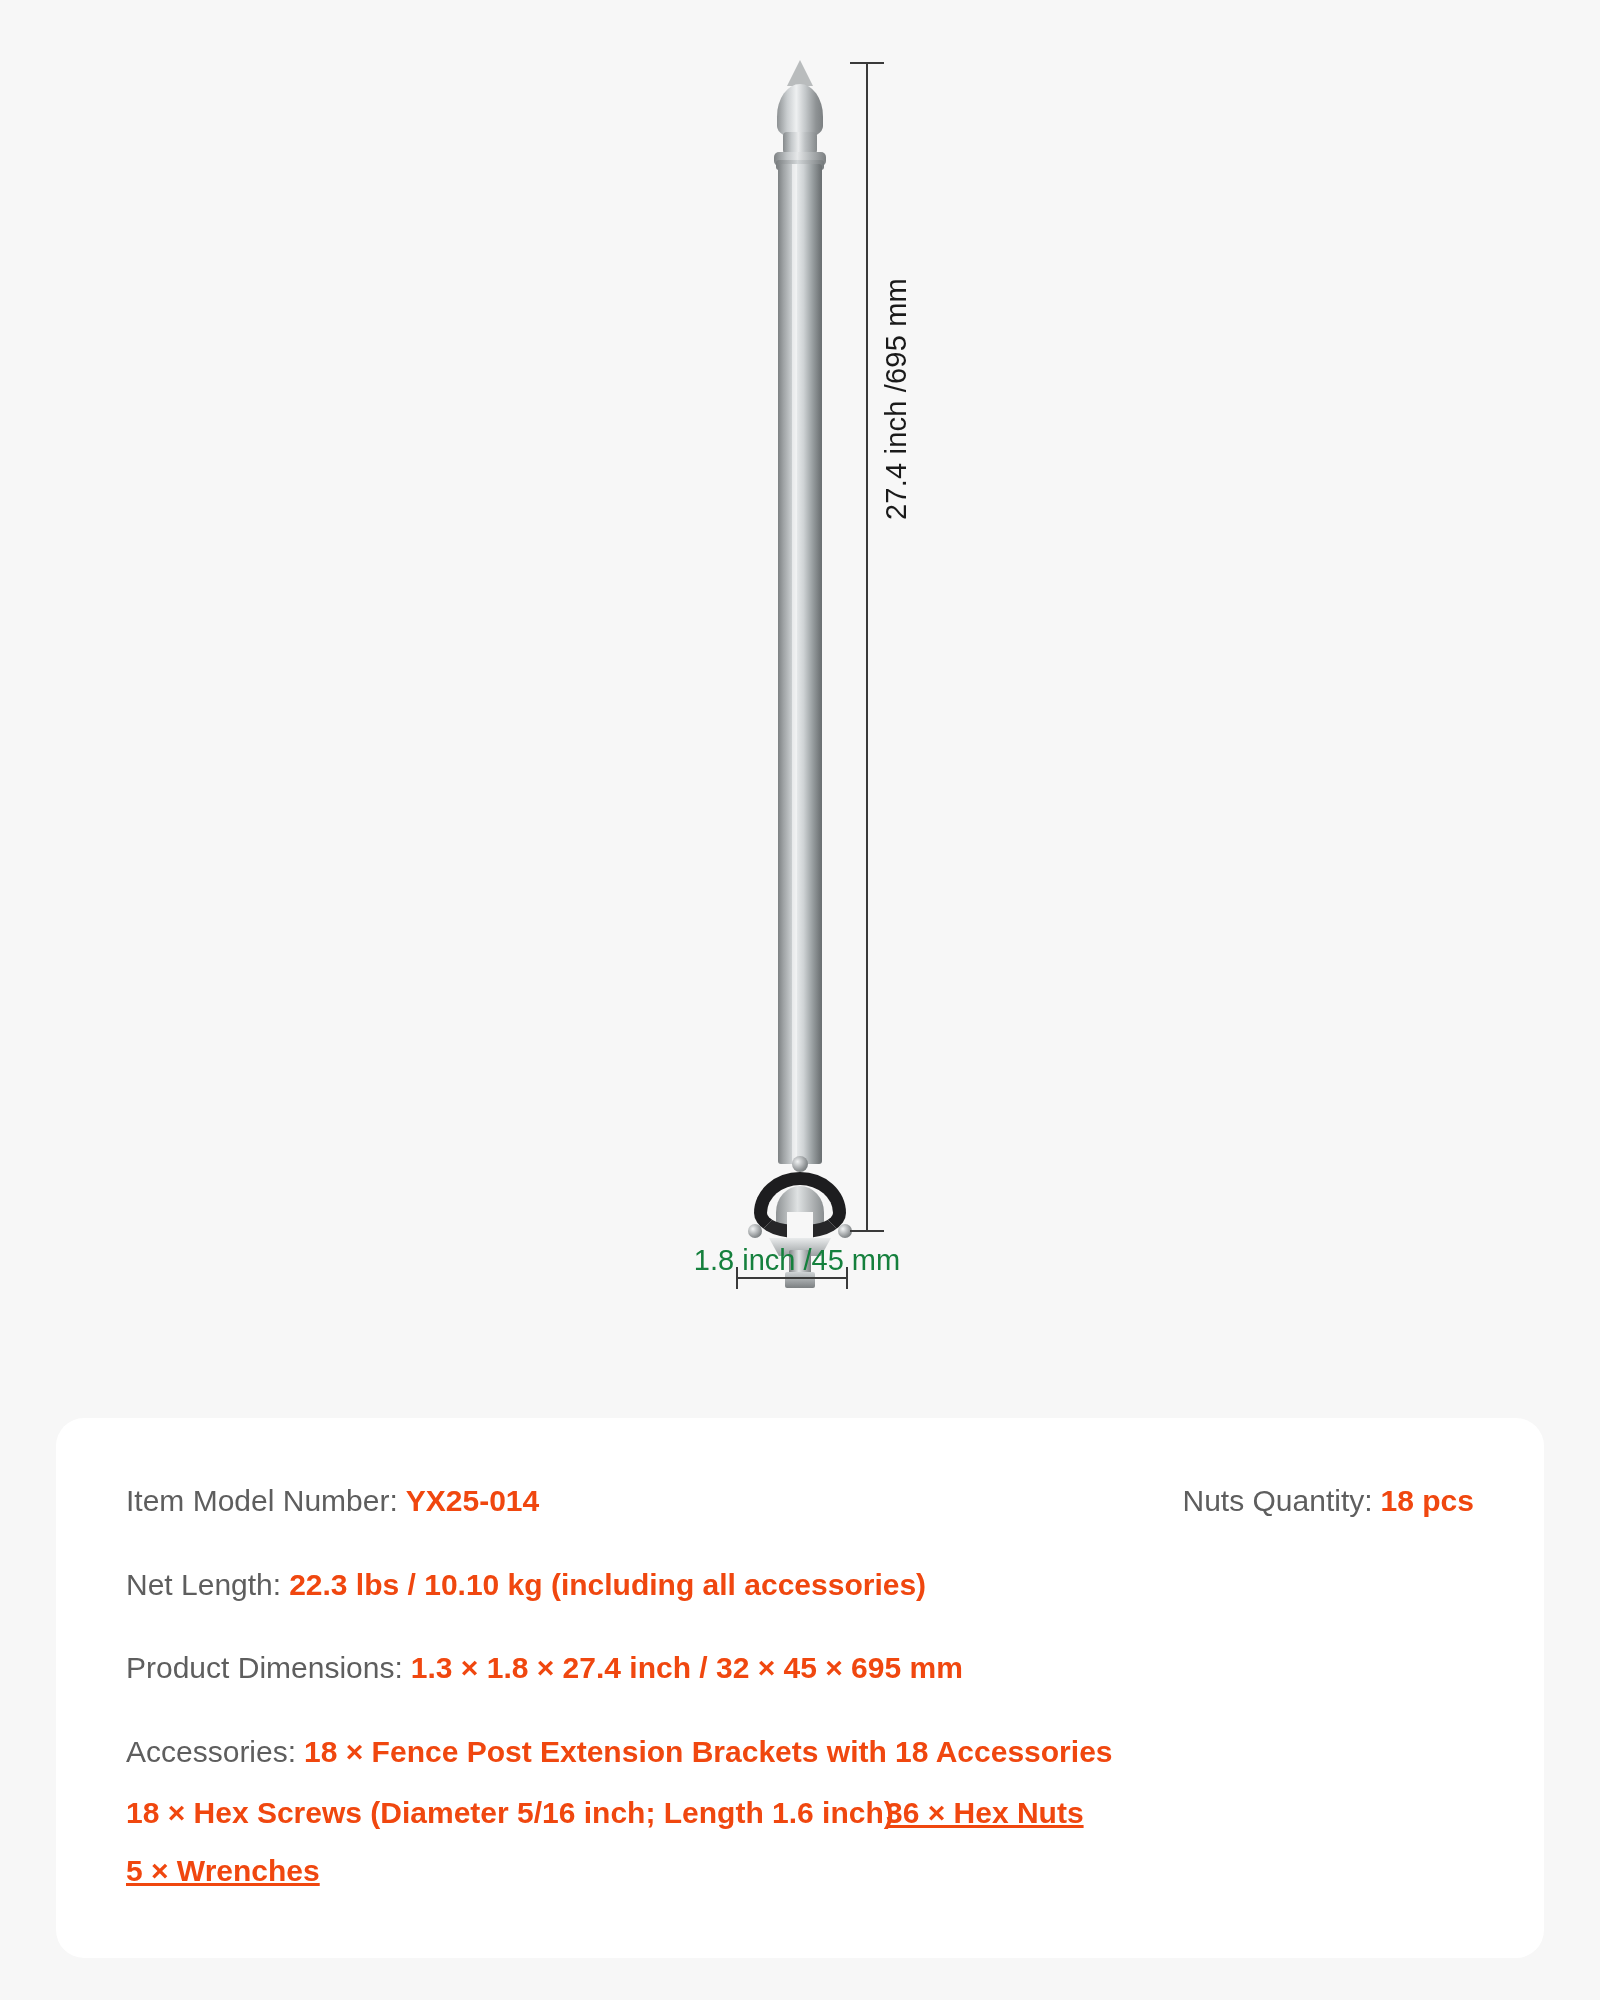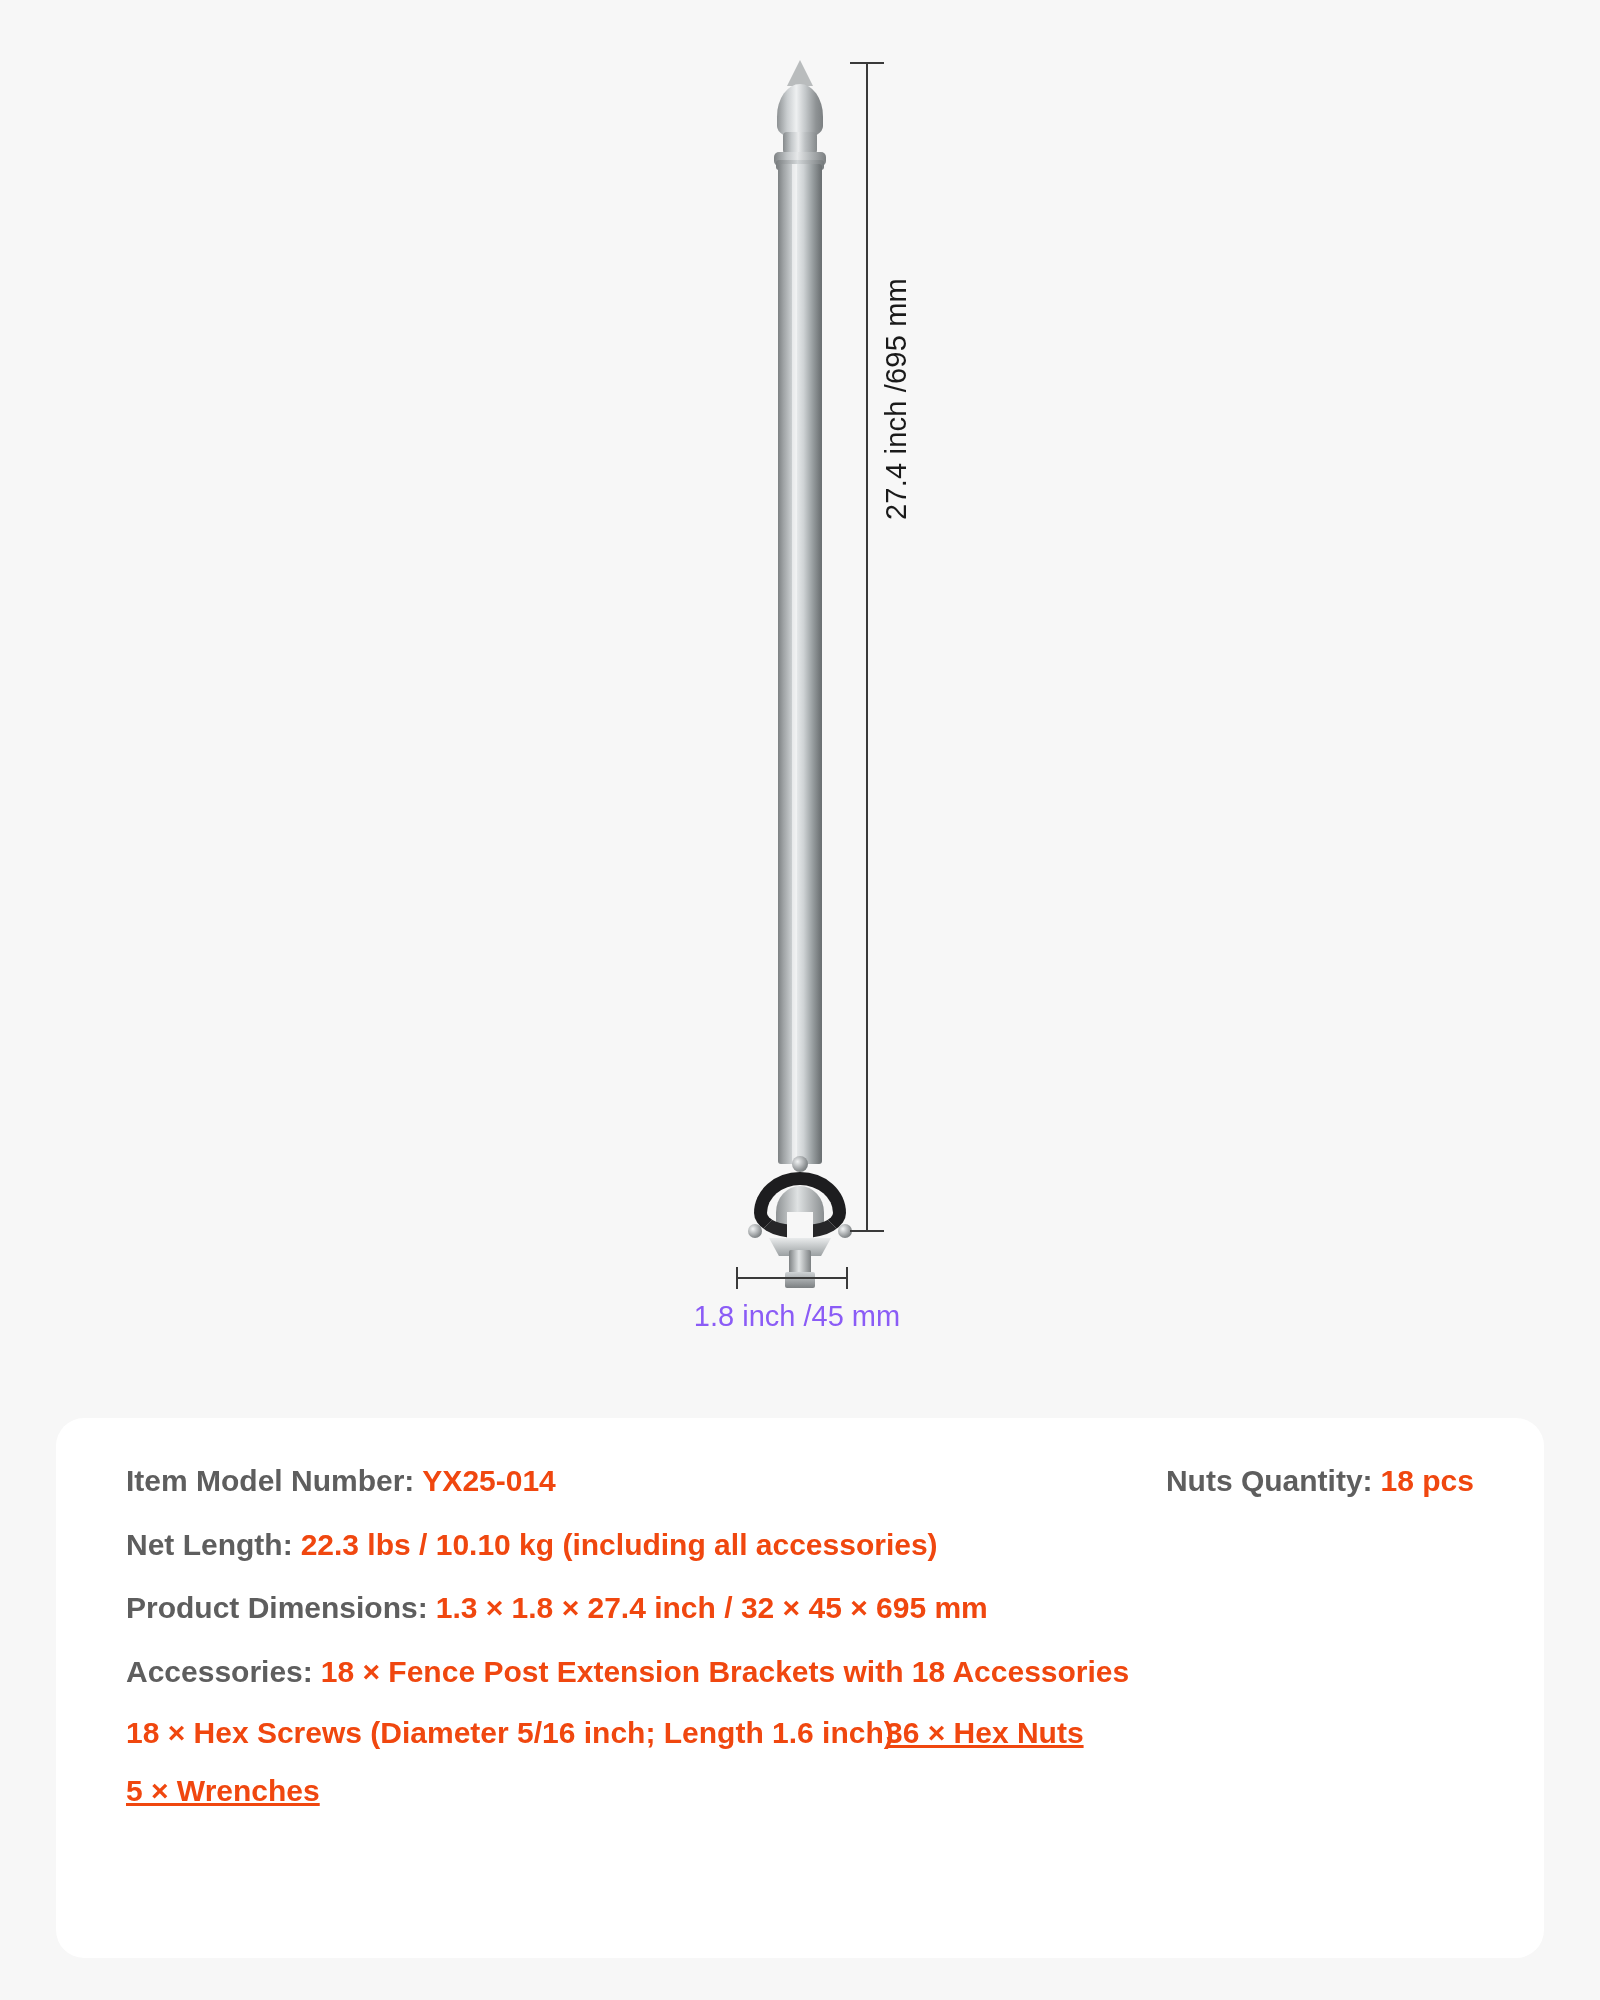--- a/index.html
+++ b/index.html
@@ -259,25 +259,25 @@
     top: 1267px;
     width: 2px;
     height: 22px;
     background: #3a3a3a;
   }
   .dim-h-cap-l { left: 736px; }
   .dim-h-cap-r { left: 846px; }
   .dim-h-label {
     position: absolute;
     left: 672px;
-    top: 1300px;
+    top: 1244px;
     width: 250px;
     text-align: center;
     font-size: 29px;
-    color: #8b5cf6;
+    color: #15803d;
     white-space: nowrap;
   }
 
   
   .spec-card {
     position: absolute;
     left: 56px;
     top: 1418px;
     width: 1488px;
     height: 540px;
@@ -288,22 +288,23 @@
   .spec-row {
     display: flex;
     align-items: baseline;
     margin-bottom: 26px;
     font-size: 30px;
     line-height: 1.25;
   }
   .spec-row.split { justify-content: space-between; }
   .spec-label {
     color: #5e5e5e;
-    font-weight: 700;
+    font-weight: 400;
     white-space: nowrap;
+    margin-top: 20px;
   }
   .spec-value {
     color: #f0470f;
     font-weight: 700;
     margin-left: 8px;
     white-space: nowrap;
   }
   .spec-seg { display: flex; align-items: baseline; }
   .accessory-row {
     display: flex;

